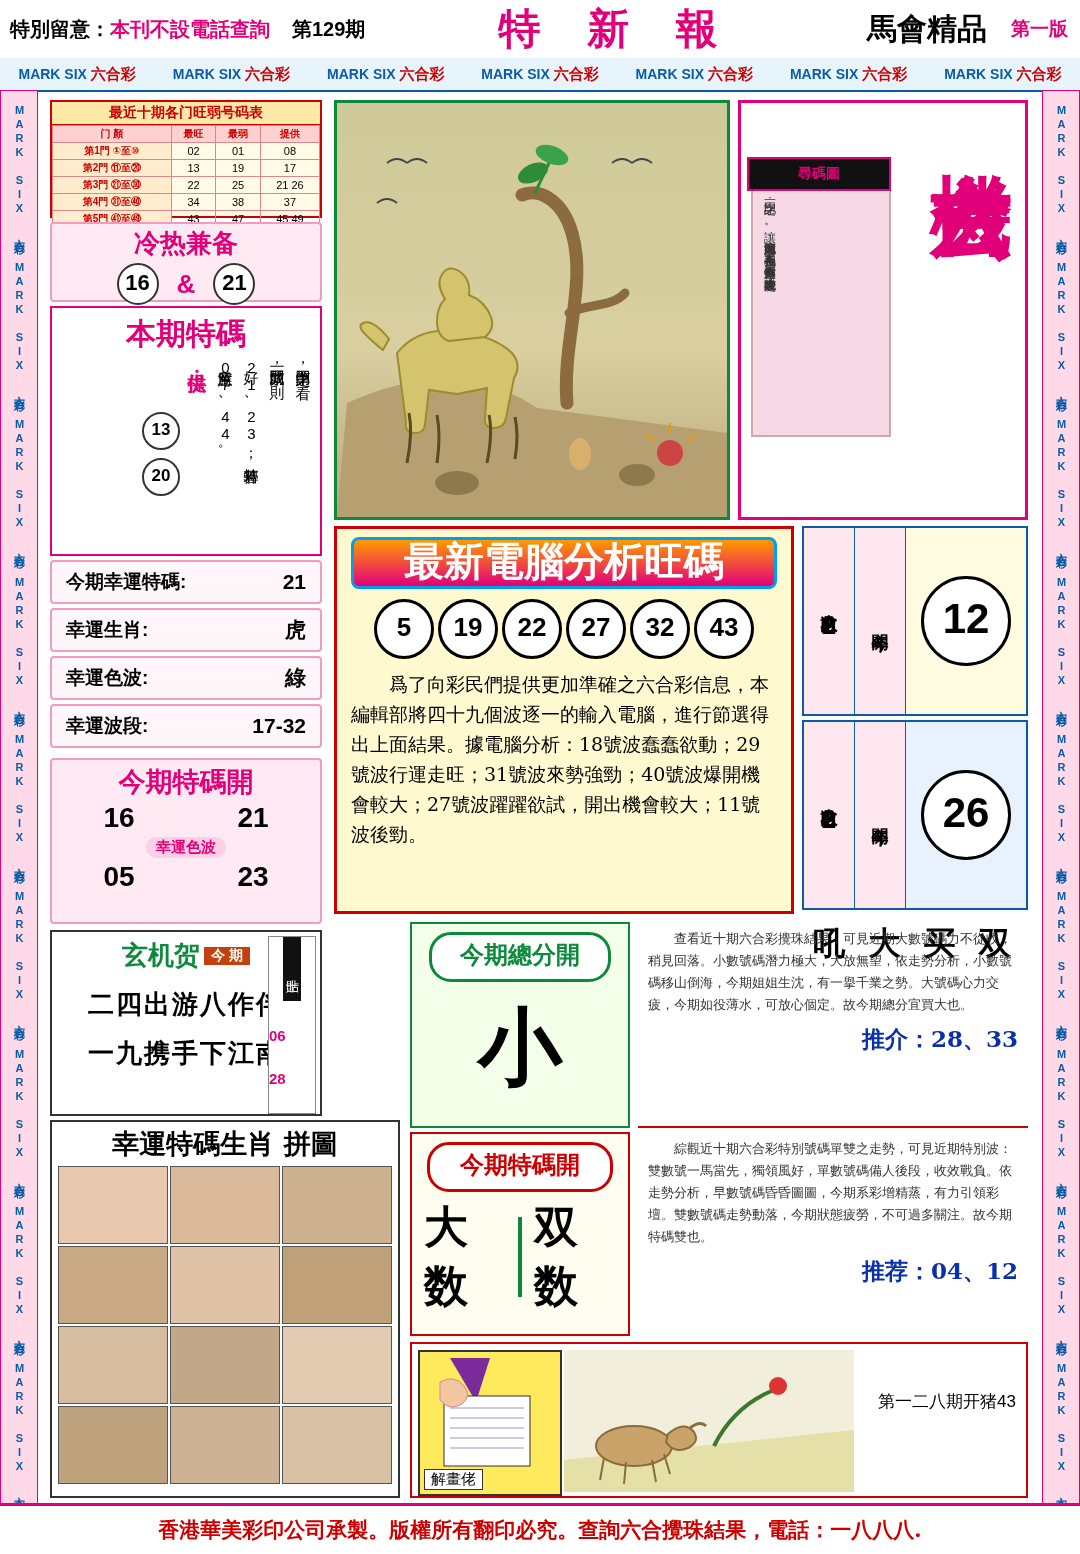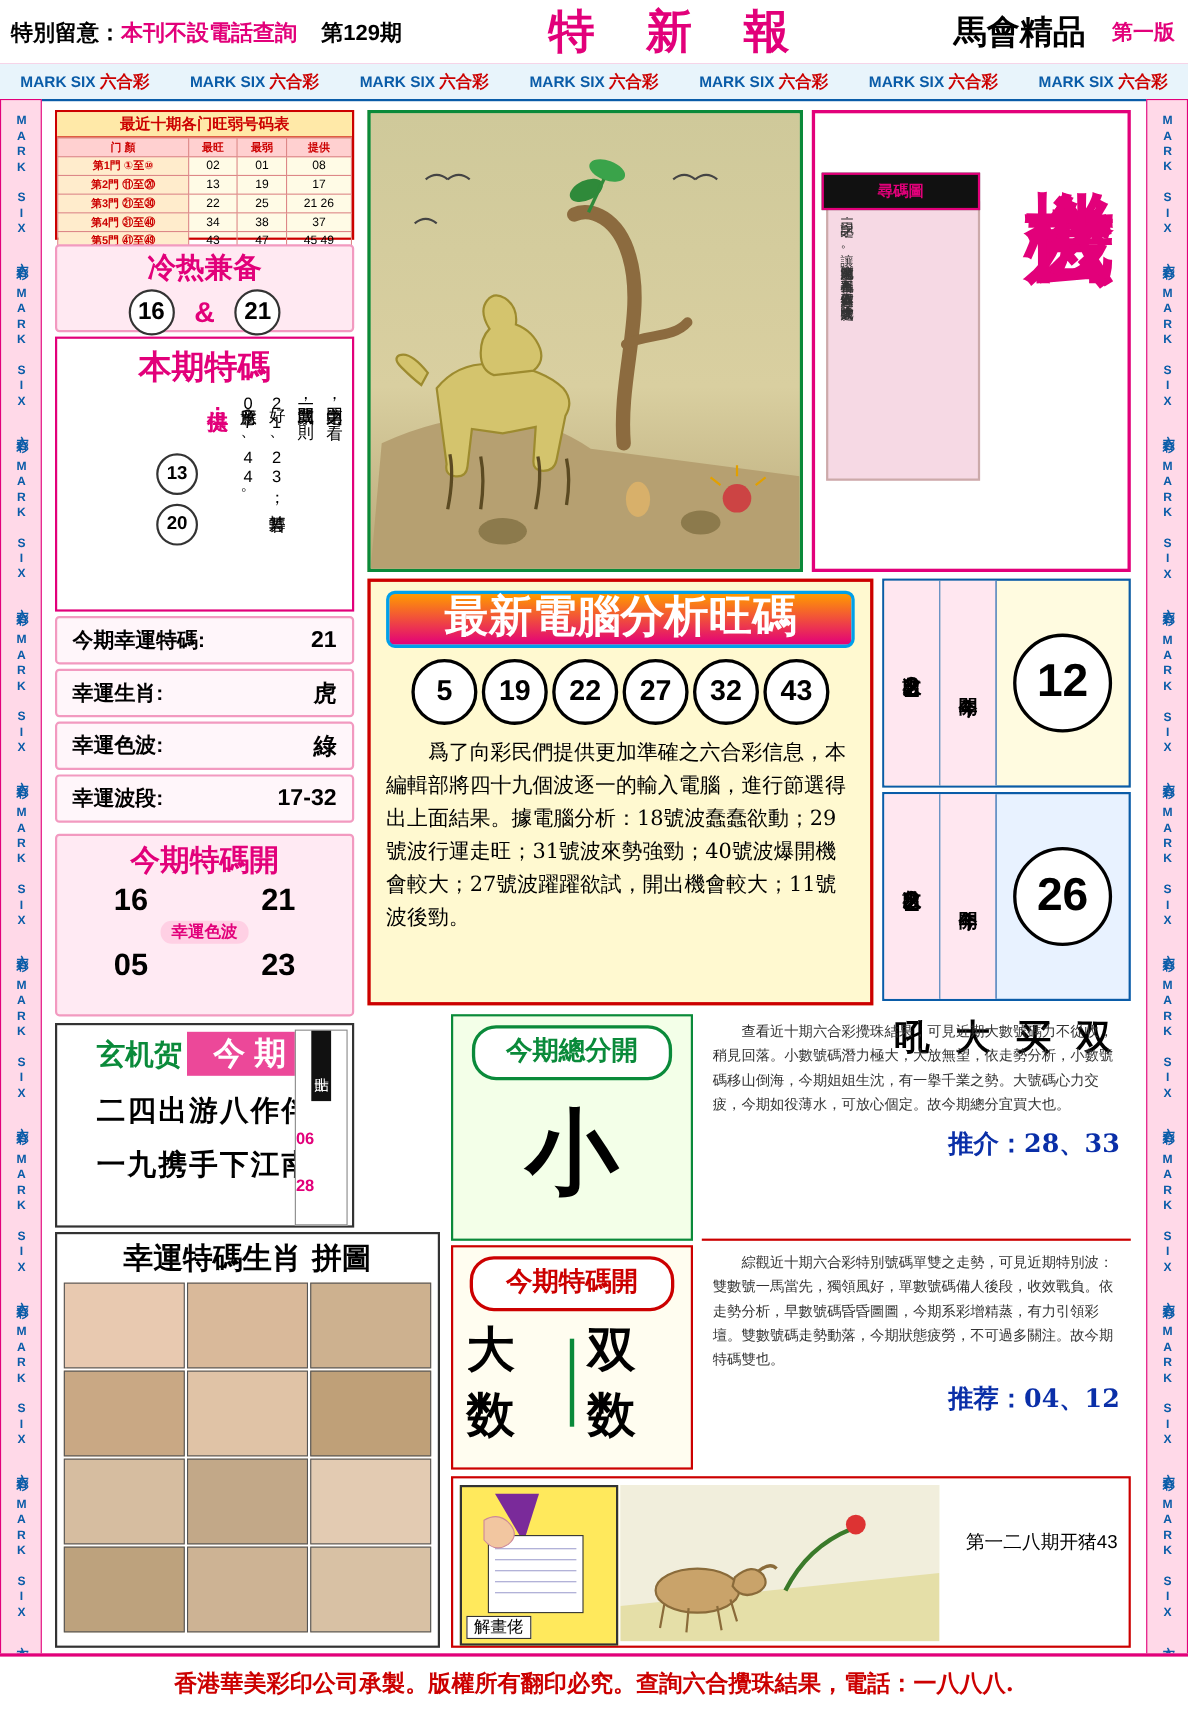--- a/index.html
+++ b/index.html
@@ -90,21 +90,21 @@
   .contrib{left:12px;top:664px;width:272px;height:166px;background:#ffeaf3;border:2px solid #f29ac0;border-radius:4px;text-align:center;}
   .contrib .t{font-size:27px;font-weight:bold;color:#e2007a;margin-top:4px;font-family:"DejaVu Serif","Liberation Serif",serif;}
   .contrib .r1{display:flex;justify-content:space-around;font-size:28px;font-weight:bold;margin-top:2px;}
   .contrib .note{display:inline-block;background:#ffd0e4;color:#e2007a;font-size:15px;font-weight:bold;padding:1px 10px;border-radius:10px;margin:3px 0;}
   .contrib .r2{display:flex;justify-content:space-around;font-size:28px;font-weight:bold;}
 
   
   .xuanji{left:12px;top:836px;width:272px;height:186px;background:#fff;border:2px solid #333;}
   .xuanji .t{display:flex;align-items:center;justify-content:center;gap:4px;margin-top:6px;}
   .xuanji .t .g{font-size:26px;font-weight:bold;color:#0a8a3a;font-family:"DejaVu Serif","Liberation Serif",serif;}
-  .xuanji .t .chip{background:#ec4899;color:#fff;font-size:29px;font-weight:bold;padding:0 24px;}
+  .xuanji .t .chip{background:#c2410c;color:#fff;font-size:14px;font-weight:bold;padding:0 7px;}
   .xuanji .ln{font-size:26px;font-weight:bold;text-align:center;margin-top:14px;letter-spacing:2px;font-family:"DejaVu Serif","Liberation Serif",serif;}
   .tiesh{position:absolute;right:4px;top:4px;width:46px;height:176px;background:#fff;border:1px solid #888;}
   .tiesh .hd{background:#111;color:#fff;font-size:13px;text-align:center;writing-mode:vertical-rl;text-orientation:upright;height:64px;margin:0 auto;}
   .tiesh .n{font-size:15px;font-weight:bold;color:#e2007a;margin-top:26px;}
 
   
   .puzzle{left:12px;top:1026px;width:350px;height:378px;background:#fff;border:2px solid #333;}
   .puzzle .t{font-size:27px;font-weight:bold;text-align:center;margin:4px 0;font-family:"DejaVu Serif","Liberation Serif",serif;}
   .puzzle .grid{display:grid;grid-template-columns:repeat(3,1fr);gap:2px;padding:0 6px 6px 6px;}
   .puzzle .cell{height:76px;border:1px solid #555;background:#cbb69b;}

